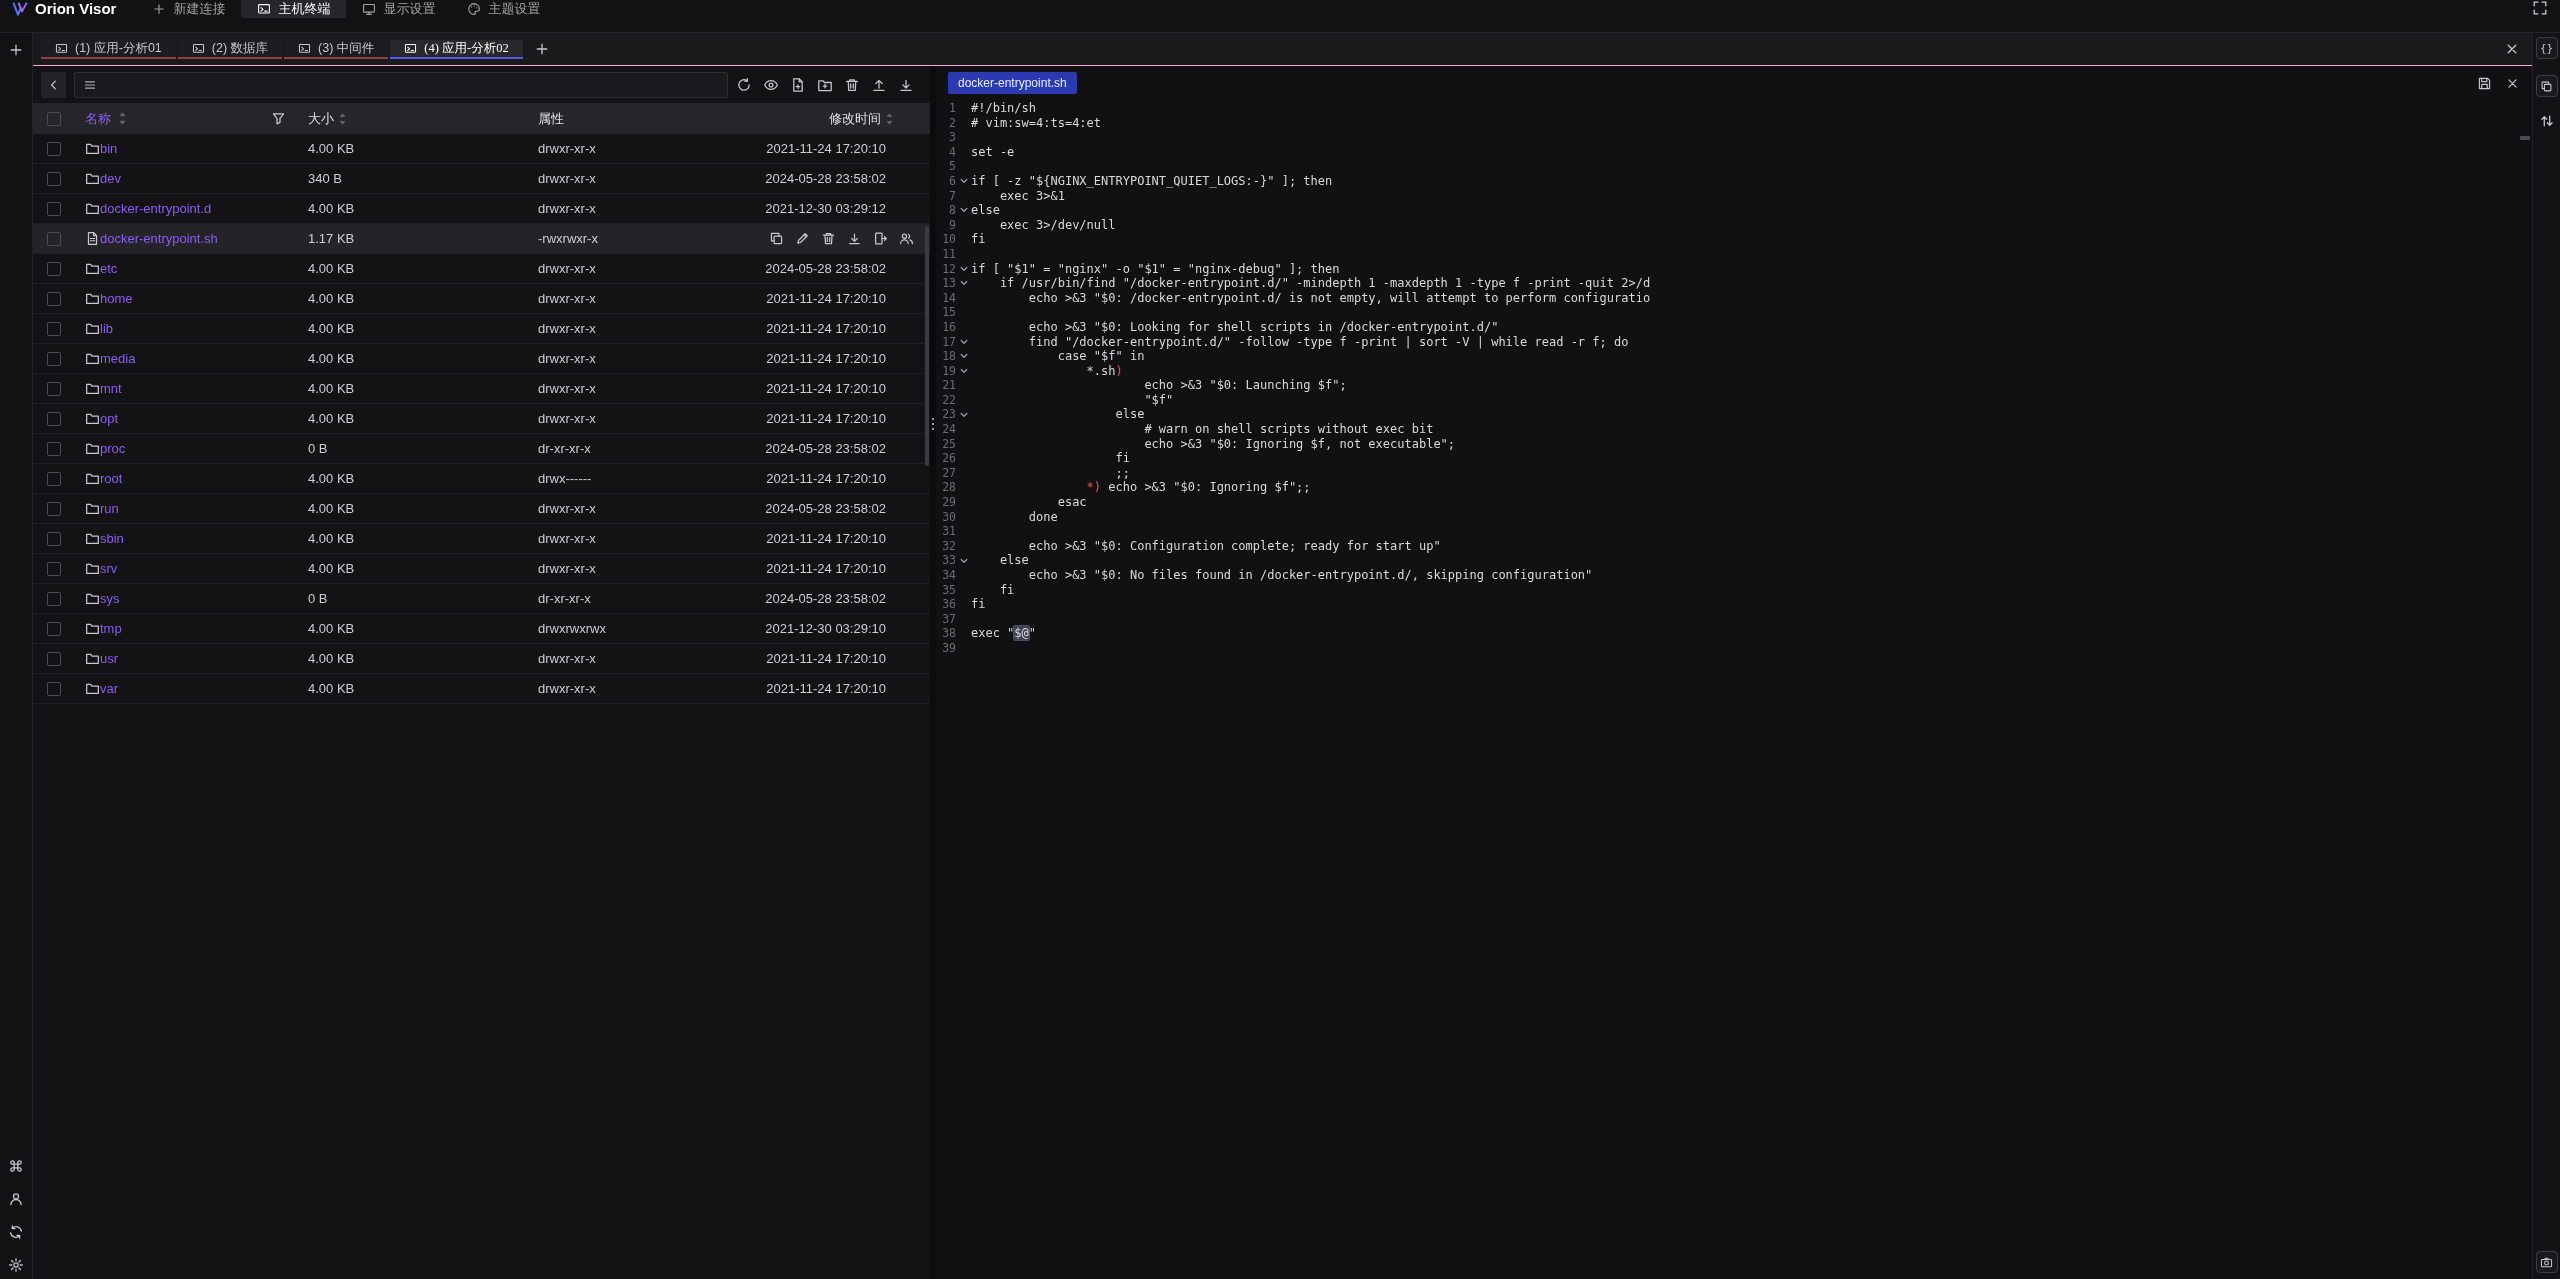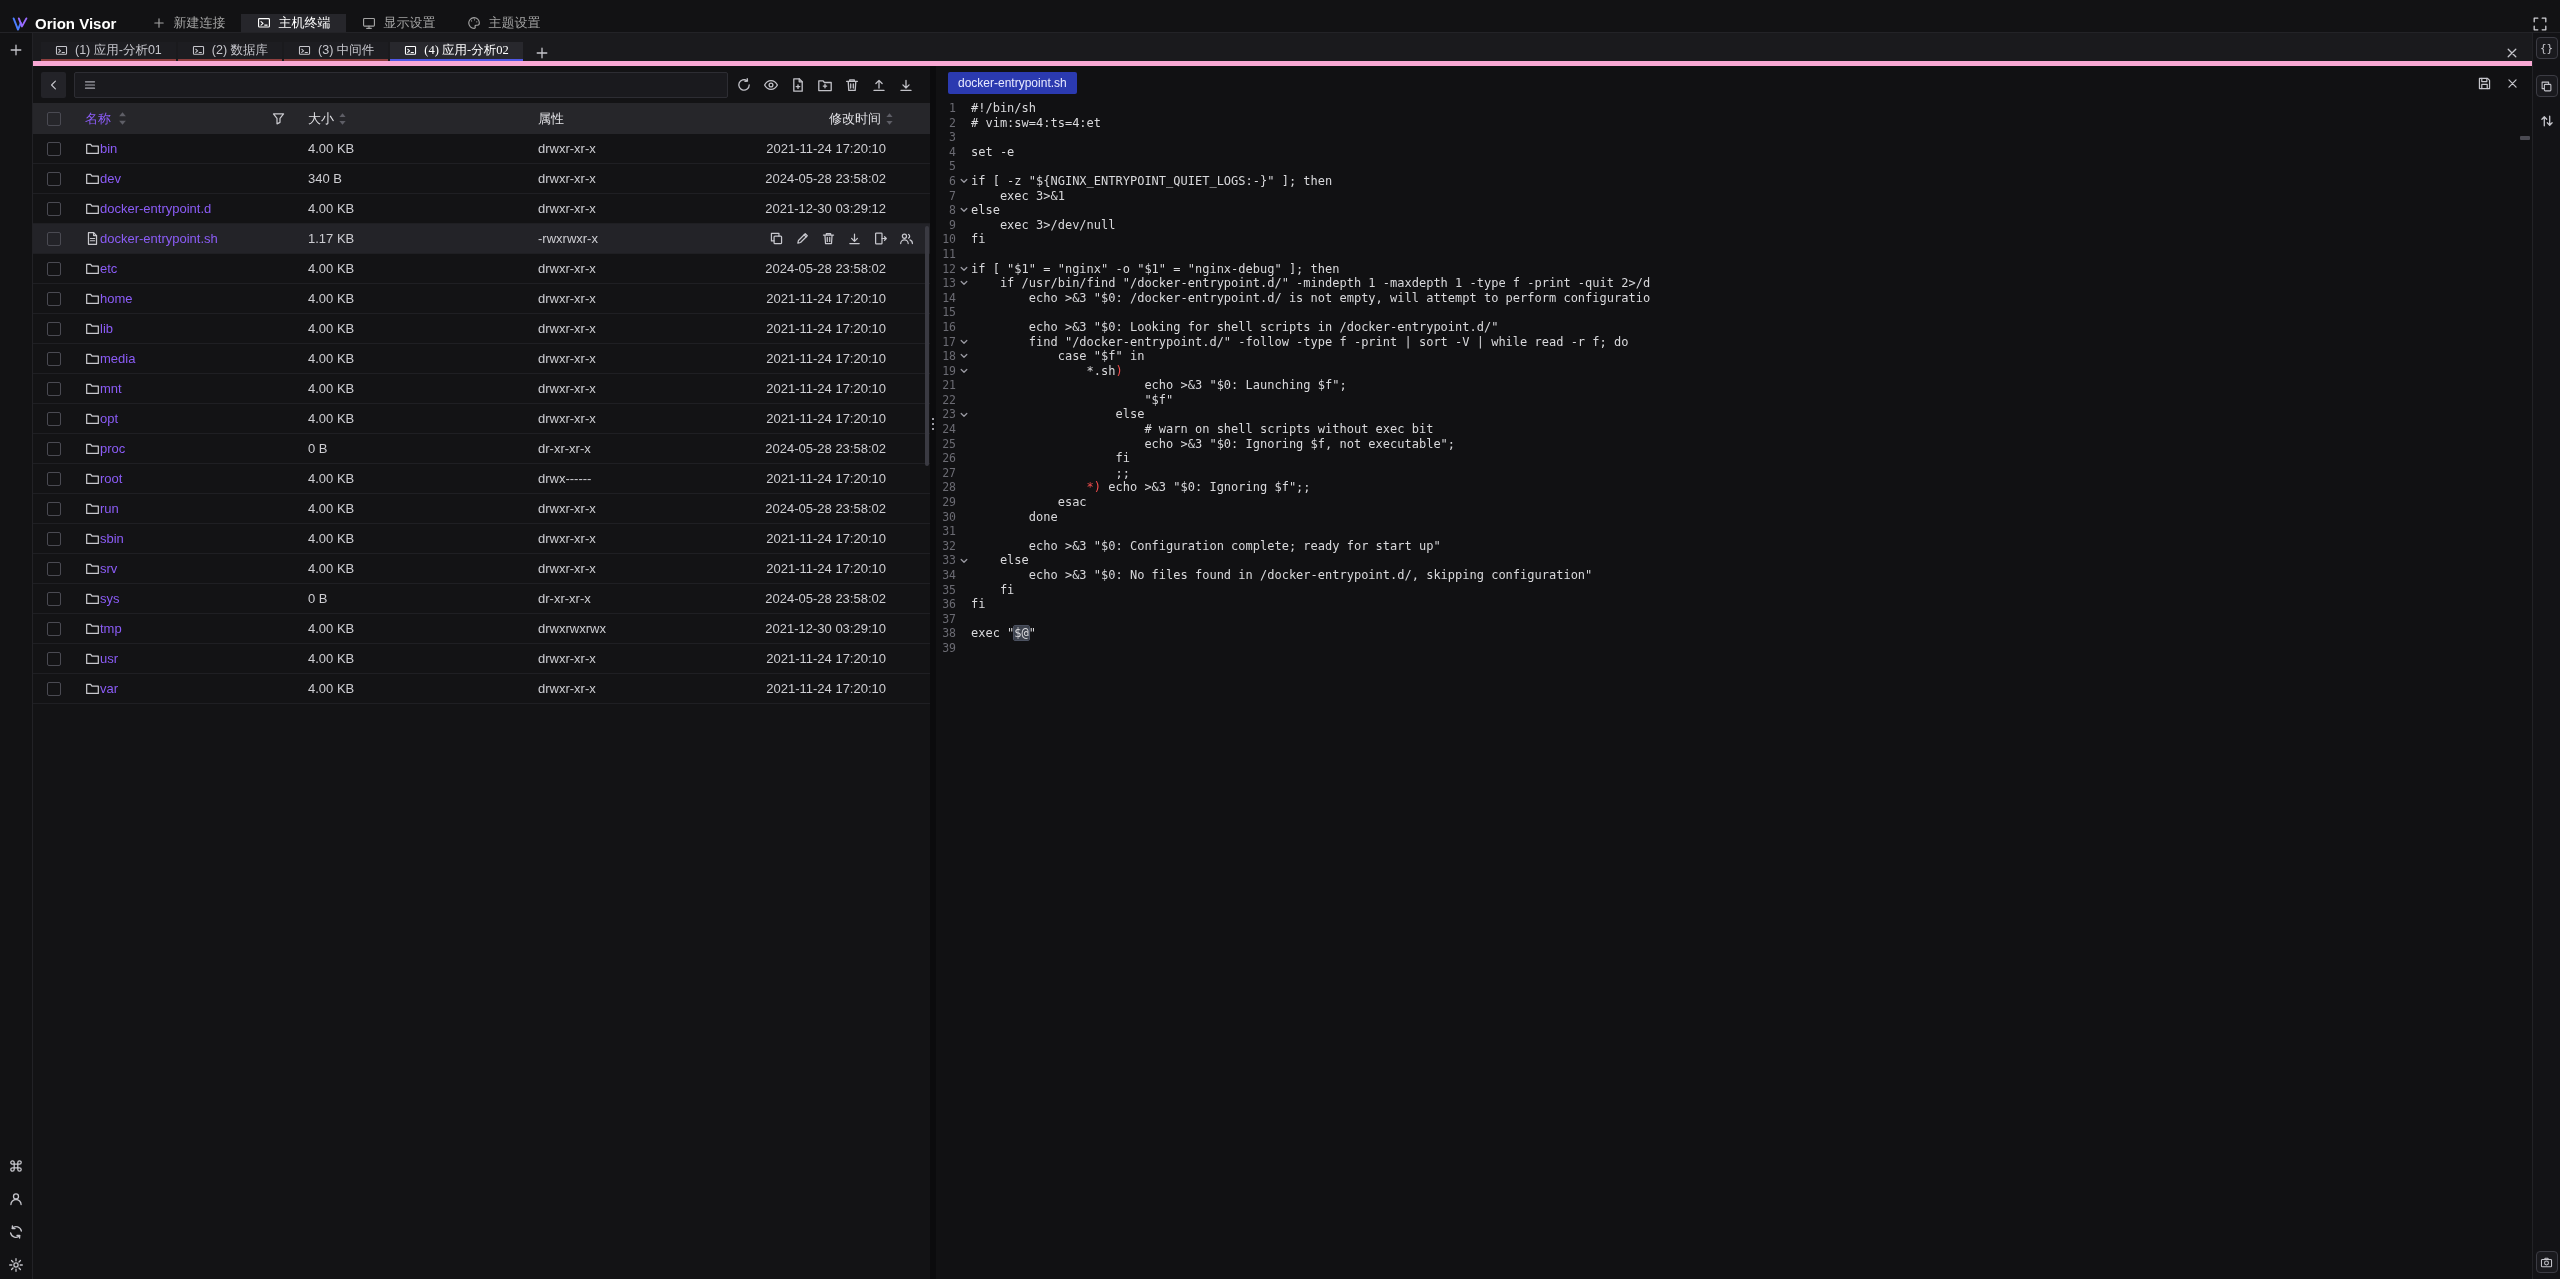--- a/index.html
+++ b/index.html
@@ -1,41 +1,41 @@
 <!DOCTYPE html>
 <html><head>
 <meta charset="utf-8">
 <style>
 *{box-sizing:border-box;margin:0;padding:0}
 html,body{width:2560px;height:1279px;overflow:hidden;background:#0e0e10;color:#d4d4d8;
   font-family:"Liberation Sans","DejaVu Sans",sans-serif;font-size:13px;-webkit-user-select:none;user-select:none}
 .ico{display:inline-flex;align-items:center;justify-content:center;line-height:0}
 .ico svg{width:16px;height:16px;display:block}
 
-#topbar{height:33px;display:flex;align-items:flex-end;background:#121214;border-bottom:1px solid #232327}
+#topbar{height:33px;display:flex;align-items:flex-start;background:#121214;border-bottom:1px solid #232327}
 .logo{display:flex;align-items:center;gap:7px;padding:0 20px 0 12px;font-weight:bold;font-size:15px;color:#fff}
 .menu{display:flex}
 .menu-item{display:flex;align-items:center;gap:7px;padding:0 16px;color:#a3a3a3;cursor:pointer}
 .menu-item.active{background:#26262b;color:#fff}
 .menu-item .ico svg{width:14px;height:14px}
 .topbar-right{margin-left:auto;display:flex;align-items:center;padding-right:12px;color:#cfcfd4}
 
 #main{display:flex;height:1246px}
 .rail{background:#121214;display:flex;flex-direction:column;align-items:center;color:#c4c4ca}
 #left-rail{width:33px;border-right:1px solid #222226;padding-top:9px}
 #right-rail{width:28px;border-left:1px solid #222226;background:#131316;padding-top:4px}
 .rail .ico{cursor:pointer}
 .rail-bottom{margin-top:auto;display:flex;flex-direction:column;align-items:center;gap:17px;padding-bottom:6px}
 .rail-top{display:flex;flex-direction:column;align-items:center;gap:16px}
 .rail-box{width:22px;height:22px;border:1px solid #3c3c44;border-radius:4px;background:#1a1a1e;display:flex;align-items:center;justify-content:center;color:#c4c4ca;cursor:pointer}
 .rail-box svg{width:13px;height:13px}
 .btxt{font-family:"DejaVu Sans Mono","Liberation Mono",monospace;font-size:11px;line-height:1}
 #center{flex:1;min-width:0;display:flex;flex-direction:column}
 
-#tabbar{height:33px;background:#1a1a1d;display:flex;align-items:flex-end;padding-left:8px;border-bottom:5px solid #f9a8d4}
+#tabbar{height:33px;background:#1a1a1d;display:flex;align-items:center;padding-left:8px;border-bottom:1px solid #f9a8d4}
 .tab{display:flex;align-items:center;gap:7px;padding:0 14px;margin-right:2px;color:#c6c6cc;font-size:12.5px;
   background:#1d1d21;border-bottom:2px solid transparent;cursor:pointer;white-space:nowrap}
 .tab.active{background:#28282d;color:#fff}
 .tab .ico svg{width:13px;height:13px}
 .tab-add{width:34px;display:flex;align-items:center;justify-content:center;color:#c6c6cc;cursor:pointer}
 .tabbar-close{margin-left:auto;display:flex;align-items:center;padding-right:12px;color:#c6c6cc;cursor:pointer}
 
 #workspace{flex:1;display:flex;min-height:0}
 #file-panel{width:897px;flex:none;display:flex;flex-direction:column;background:#131315;position:relative}
 .fp-toolbar{height:37px;display:flex;align-items:center;gap:8px;padding:0 8px;flex:none}

